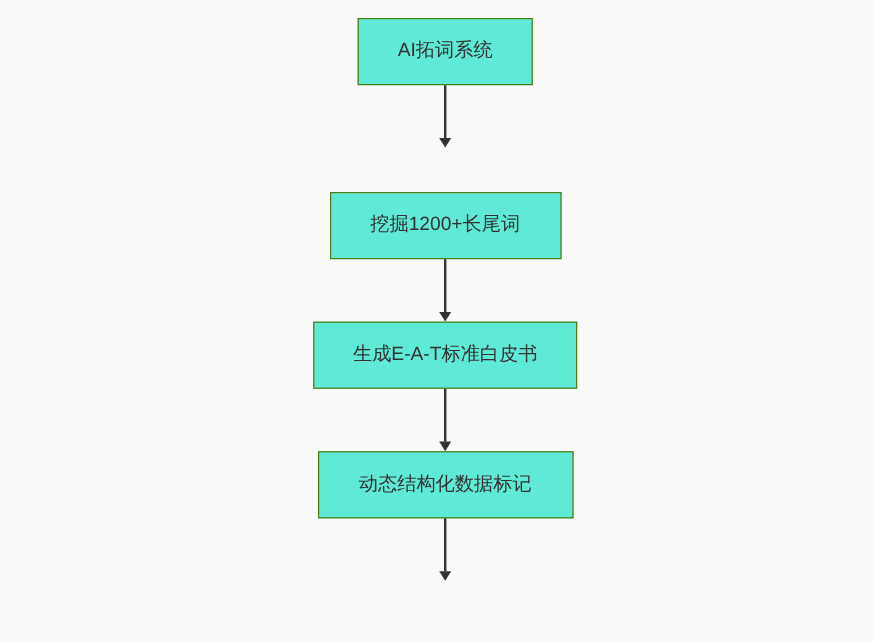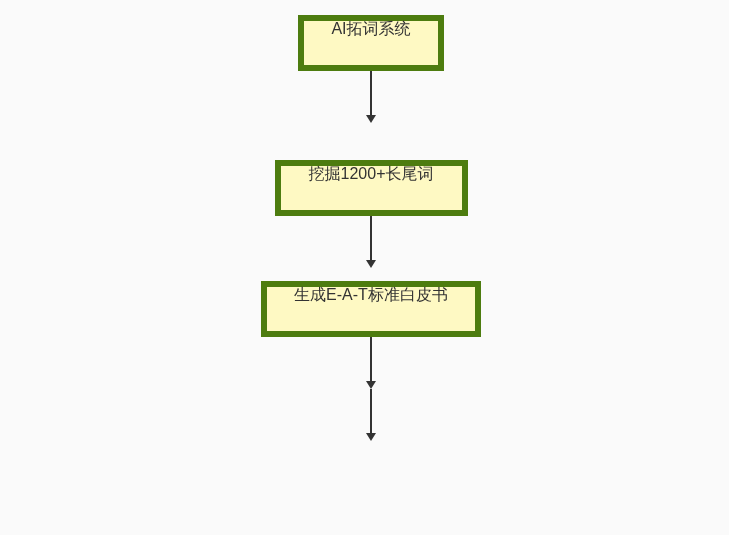--- a/index.html
+++ b/index.html
@@ -19,23 +19,24 @@
     left: 371px;
     top: 15px;
     transform: translateX(-50%);
     display: flex;
     flex-direction: column;
     align-items: center;
   }
   .flow-node {
     box-sizing: border-box;
     height: 56px;
-    background: #fef9c3;
-    border: 6px solid #4d7c0f;
+    background: #5eead4;
+    border: 1px solid #4d7c0f;
     display: flex;
+    align-items: center;
     justify-content: center;
     flex: 0 0 auto;
   }
   .flow-node .node-label {
     color: #333333;
     font-size: 16px;
     white-space: nowrap;
     line-height: 1;
   }
   .edge {
@@ -75,29 +76,32 @@
 
   <div class="flow-node" style="width:193px;margin-top:37px;">
     <span class="node-label">挖掘1200+长尾词</span>
   </div>
 
   <div class="edge">
     <div class="edge-line"></div>
     <div class="edge-arrowhead"></div>
   </div>
 
-  <div class="flow-node" style="width:220px;margin-top:13px;">
+  <div class="flow-node" style="width:220px;">
     <span class="node-label">生成E-A-T标准白皮书</span>
   </div>
 
   <div class="edge">
     <div class="edge-line"></div>
     <div class="edge-arrowhead"></div>
   </div>
 
+  <div class="flow-node" style="width:213px;">
+    <span class="node-label">动态结构化数据标记</span>
+  </div>
 
   <div class="edge">
     <div class="edge-line"></div>
     <div class="edge-arrowhead"></div>
   </div>
 
 
 </div>
 
 </body></html>

